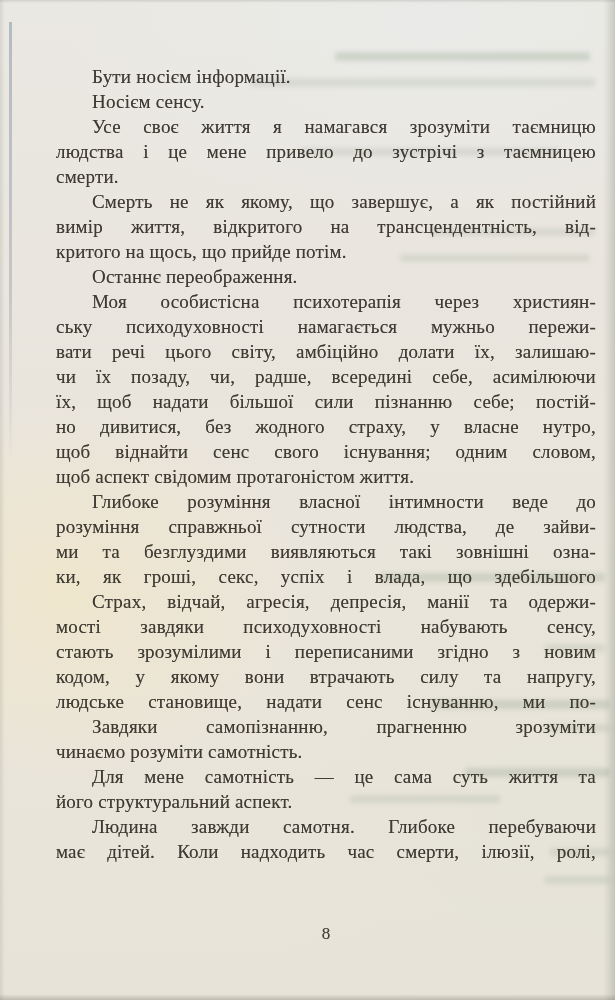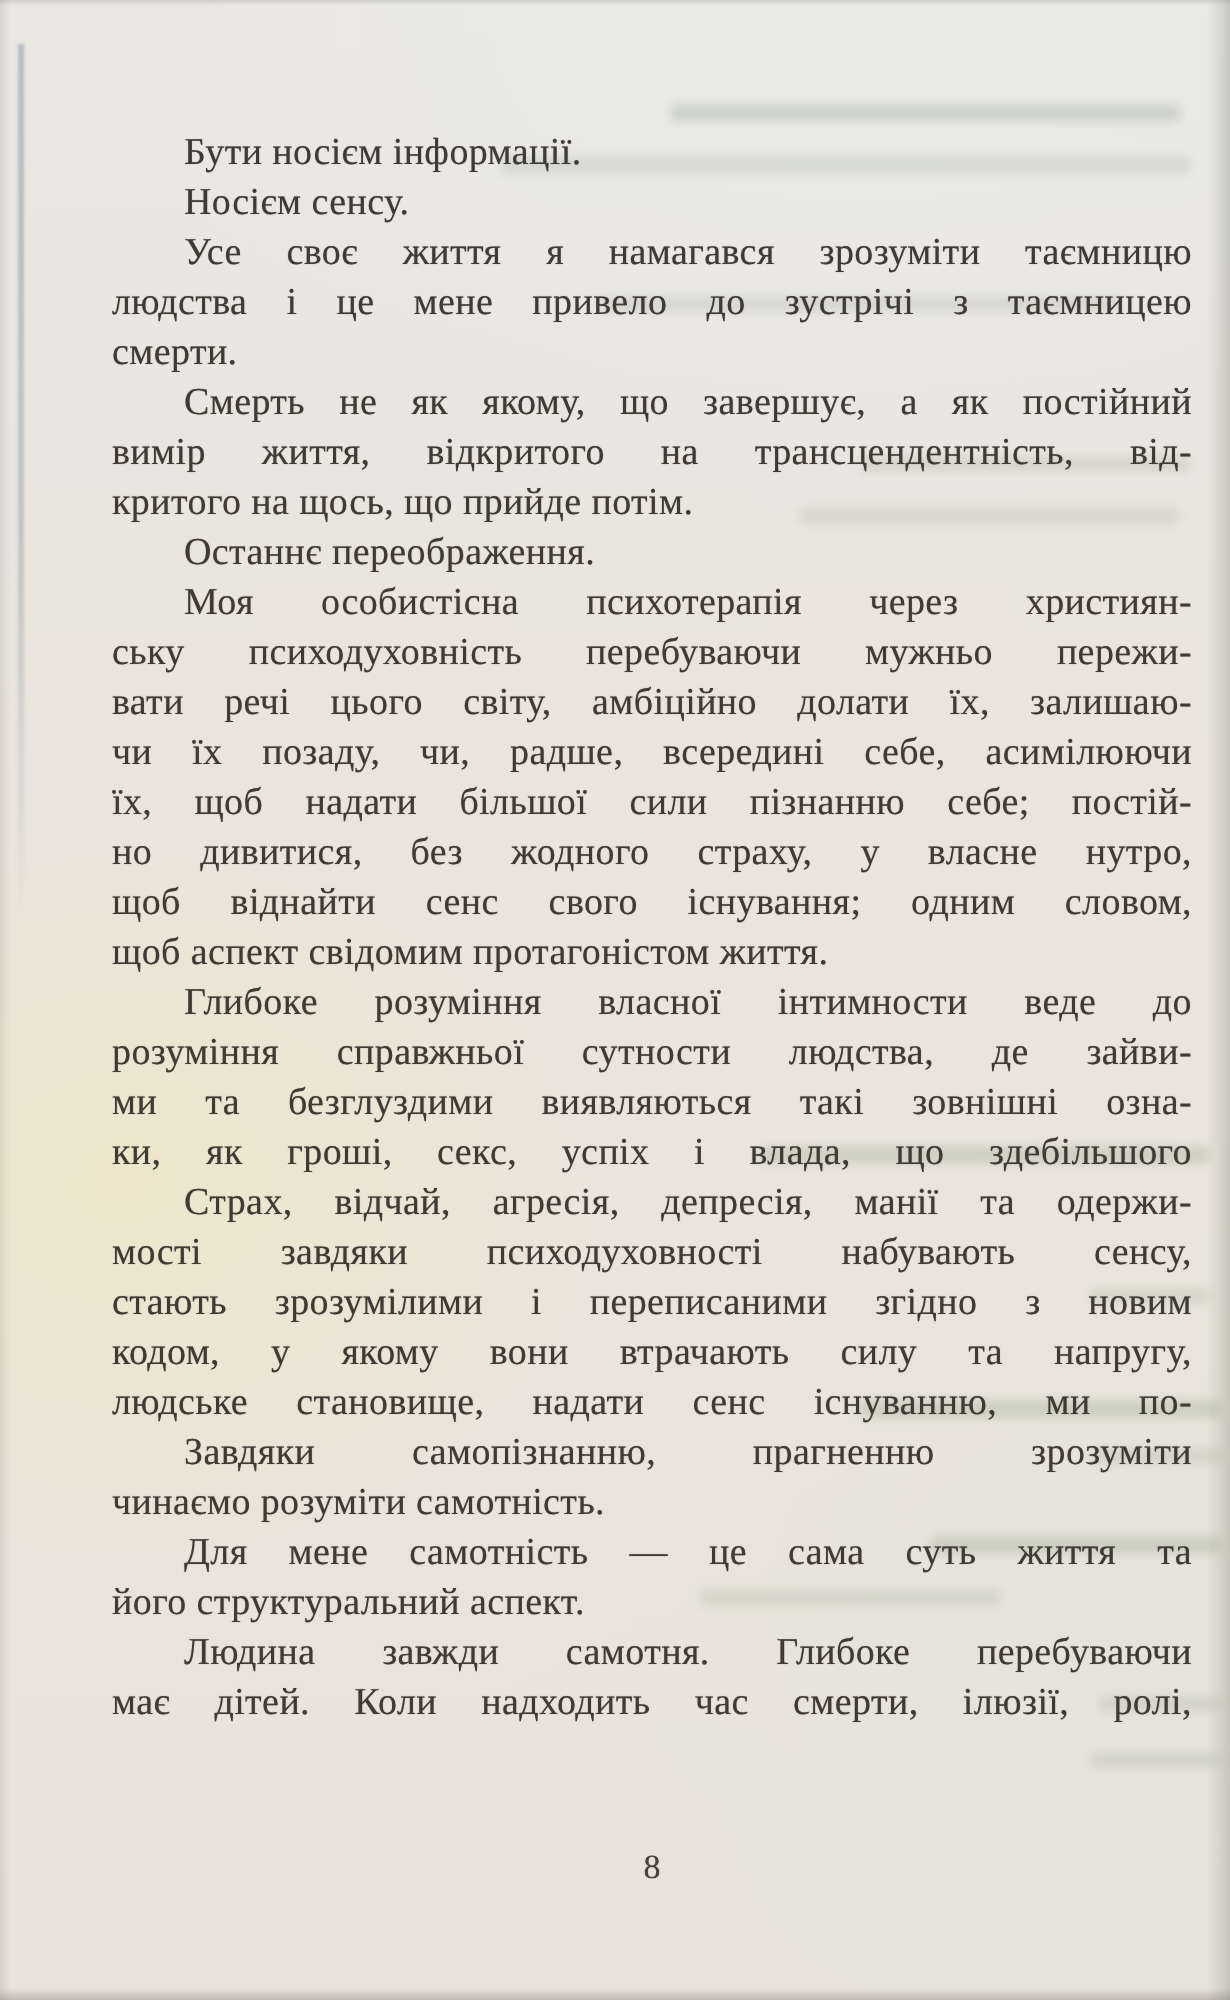--- a/index.html
+++ b/index.html
@@ -112,21 +112,21 @@
       <div class="line indent end">Бути носієм інформації.</div>
       <div class="line indent end">Носієм сенсу.</div>
       <div class="line indent">Усе своє життя я намагався зрозуміти таємницю</div>
       <div class="line">людства і це мене привело до зустрічі з таємницею</div>
       <div class="line end">смерти.</div>
       <div class="line indent">Смерть не як якому, що завершує, а як постійний</div>
       <div class="line">вимір життя, відкритого на трансцендентність, від-</div>
       <div class="line end">критого на щось, що прийде потім.</div>
       <div class="line indent end">Останнє переображення.</div>
       <div class="line indent">Моя особистісна психотерапія через християн-</div>
-      <div class="line">ську психодуховність перебуваючи мужньо пережи-</div>
+      <div class="line">ську психодуховності намагається мужньо пережи-</div>
       <div class="line">вати речі цього світу, амбіційно долати їх, залишаю-</div>
       <div class="line">чи їх позаду, чи, радше, всередині себе, асимілюючи</div>
       <div class="line">їх, щоб надати більшої сили пізнанню себе; постій-</div>
       <div class="line">но дивитися, без жодного страху, у власне нутро,</div>
       <div class="line">щоб віднайти сенс свого існування; одним словом,</div>
       <div class="line end">щоб аспект свідомим протагоністом життя.</div>
       <div class="line indent">Глибоке розуміння власної інтимности веде до</div>
       <div class="line">розуміння справжньої сутности людства, де зайви-</div>
       <div class="line">ми та безглуздими виявляються такі зовнішні озна-</div>
       <div class="line">ки, як гроші, секс, успіх і влада, що здебільшого</div>

